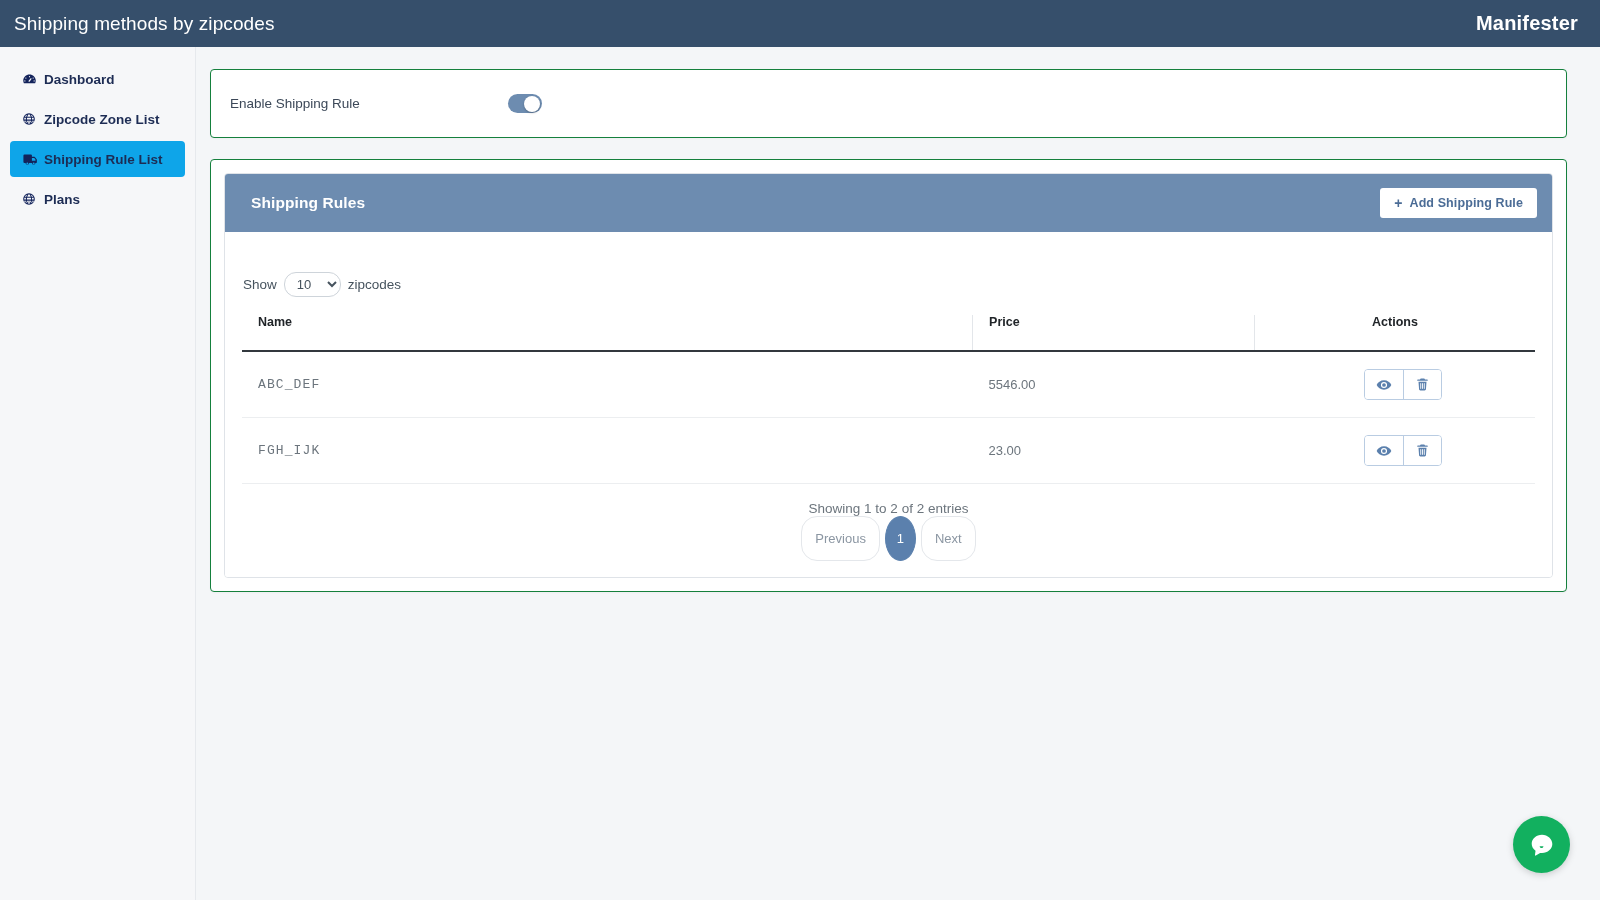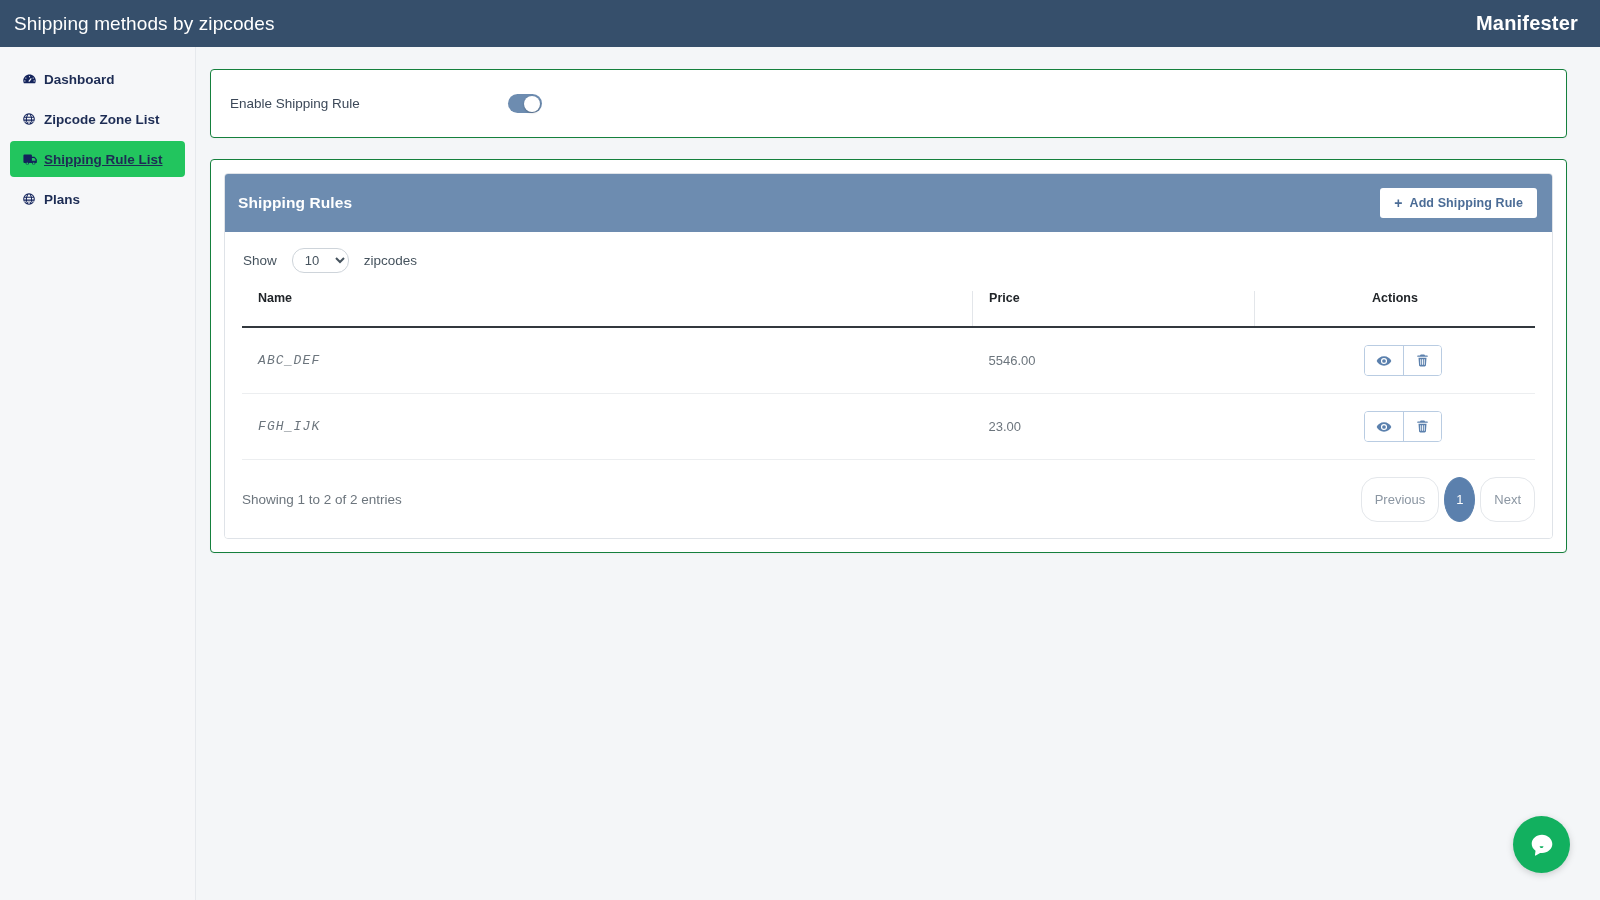--- a/index.html
+++ b/index.html
@@ -57,22 +57,21 @@
     height: 36px;
     margin: 0 10px 2px 10px;
     padding: 0 12px;
     border-radius: 4px;
     cursor: pointer;
     font-size: 13.5px;
     color: #1d2c54;
     font-weight: 600;
   }
   .nav-item.active {
-    background: #22c55e;
-    text-decoration: underline;
+    background: #0ea5e9;
   }
   .nav-item .nav-ico {
     width: 22px;
     display: flex;
     align-items: center;
     justify-content: flex-start;
     flex: none;
     color: #13235b;
   }
   .nav-item .nav-label { white-space: nowrap; }
@@ -139,21 +138,21 @@
     border: 1px solid #dfe3e8;
     border-radius: 4px;
     overflow: hidden;
   }
   .panel-header {
     background: #6d8cb0;
     height: 58px;
     display: flex;
     align-items: center;
     justify-content: space-between;
-    padding: 0 15px 0 13px;
+    padding: 0 15px 0 26px;
   }
   .panel-title {
     color: #ffffff;
     font-size: 15.5px;
     font-weight: 700;
     letter-spacing: 0.1px;
   }
   .add-btn {
     background: #ffffff;
     color: #4b6c96;
@@ -179,25 +178,26 @@
   }
 
   .panel-body {
     background: #ffffff;
     padding: 16px 17px 16px 17px;
   }
 
   .length-row {
     display: flex;
     align-items: center;
-    gap: 15px;
+    gap: 7px;
     font-size: 13.5px;
     color: #46535e;
     margin-bottom: 18px;
     padding-left: 1px;
+    margin-top: 24px;
   }
   .length-select {
     height: 25px;
     border: 1px solid #ced4da;
     border-radius: 12px;
     background: #ffffff;
     font-size: 13px;
     font-family: "Liberation Sans", sans-serif;
     color: #46535e;
     padding: 0 4px 0 8px;
@@ -228,21 +228,20 @@
     border-bottom: 1px solid #eceef0;
     font-size: 13px;
     color: #6c757d;
     vertical-align: middle;
   }
   td.cell-name {
     font-family: "Liberation Mono", monospace;
     font-size: 13.5px;
     letter-spacing: 1.1px;
     color: #7b8794;
-    font-style: italic;
   }
   td.cell-price {
     color: #6c757d;
     font-size: 12.5px;
   }
   td.cell-actions {
     text-align: center;
     padding-left: 0;
   }
 
@@ -263,20 +262,21 @@
     cursor: pointer;
     color: #5b80ad;
   }
   .icon-btn + .icon-btn { border-left: 1px solid #b9cce2; }
 
   .footer-row {
     display: flex;
     align-items: center;
     justify-content: space-between;
     padding-top: 17px;
+    flex-direction: column;
   }
   .info-text {
     font-size: 13.5px;
     color: #6c757d;
   }
   .pagination {
     display: flex;
     align-items: center;
     gap: 5px;
   }

